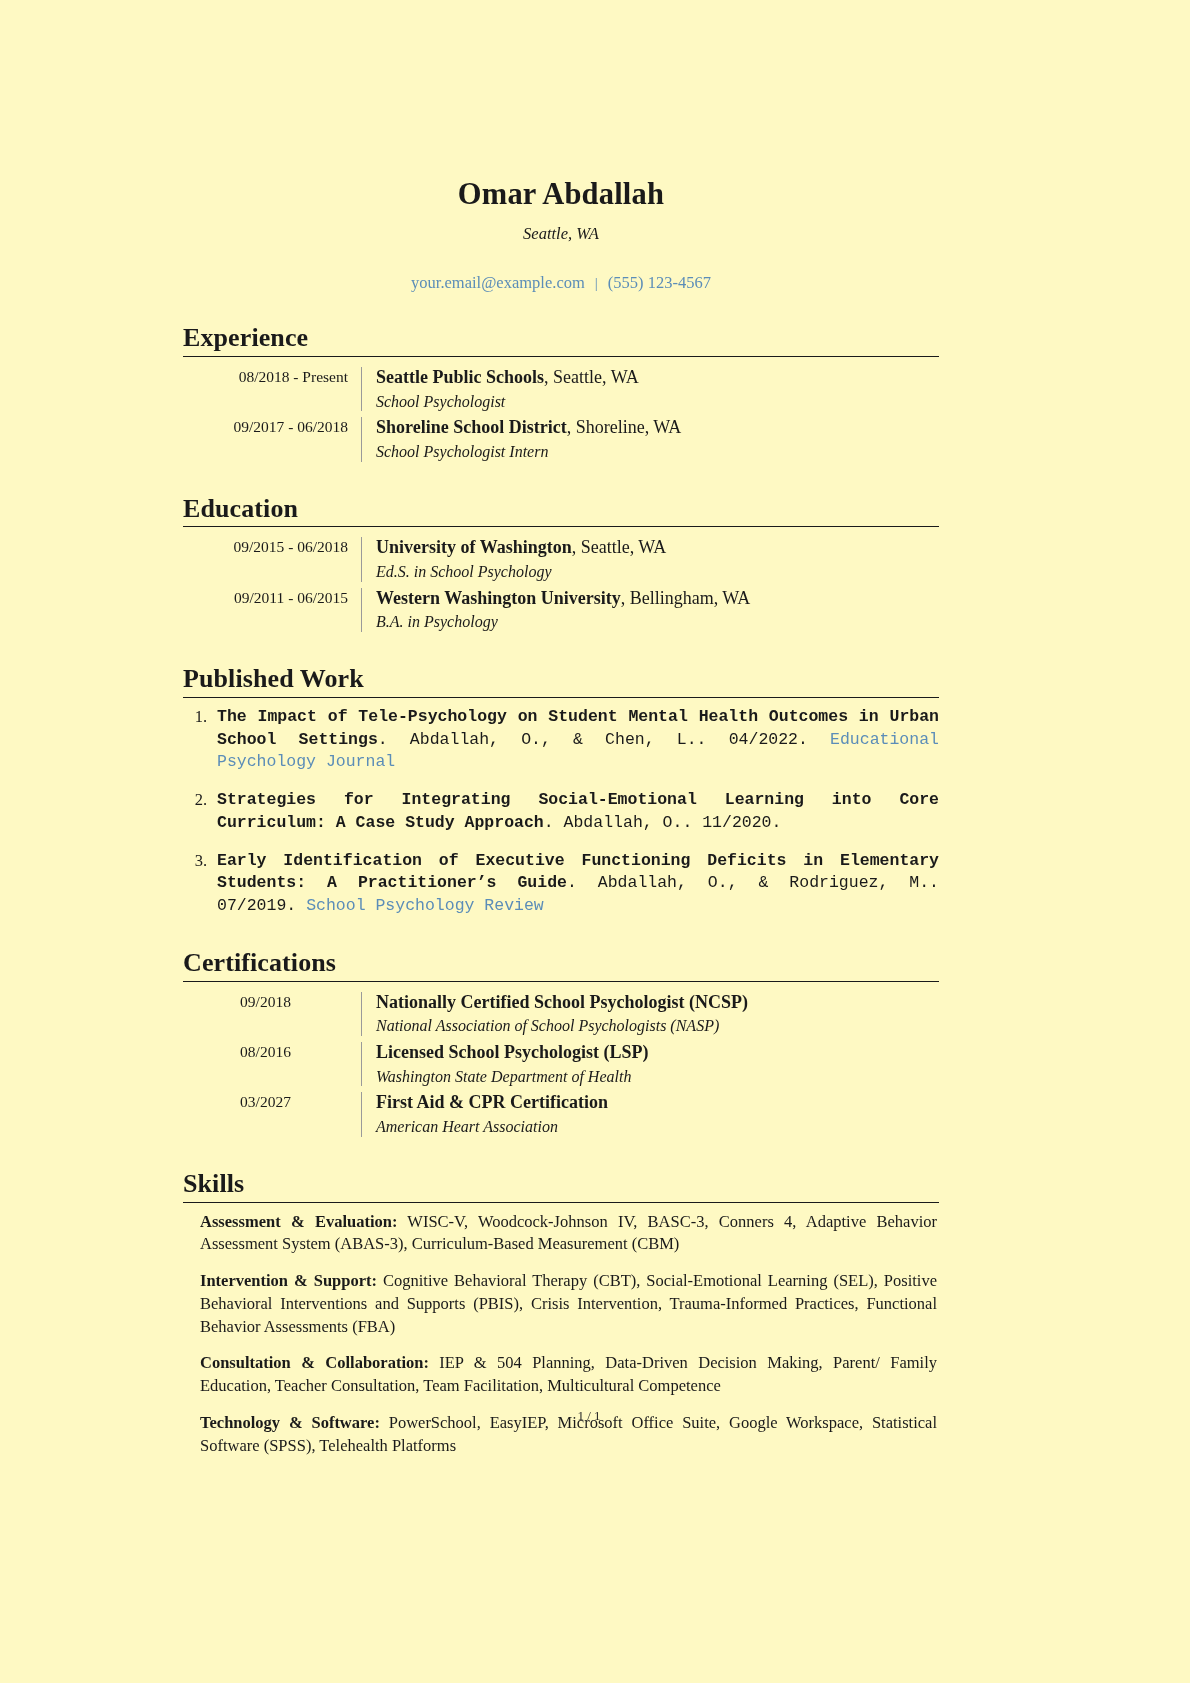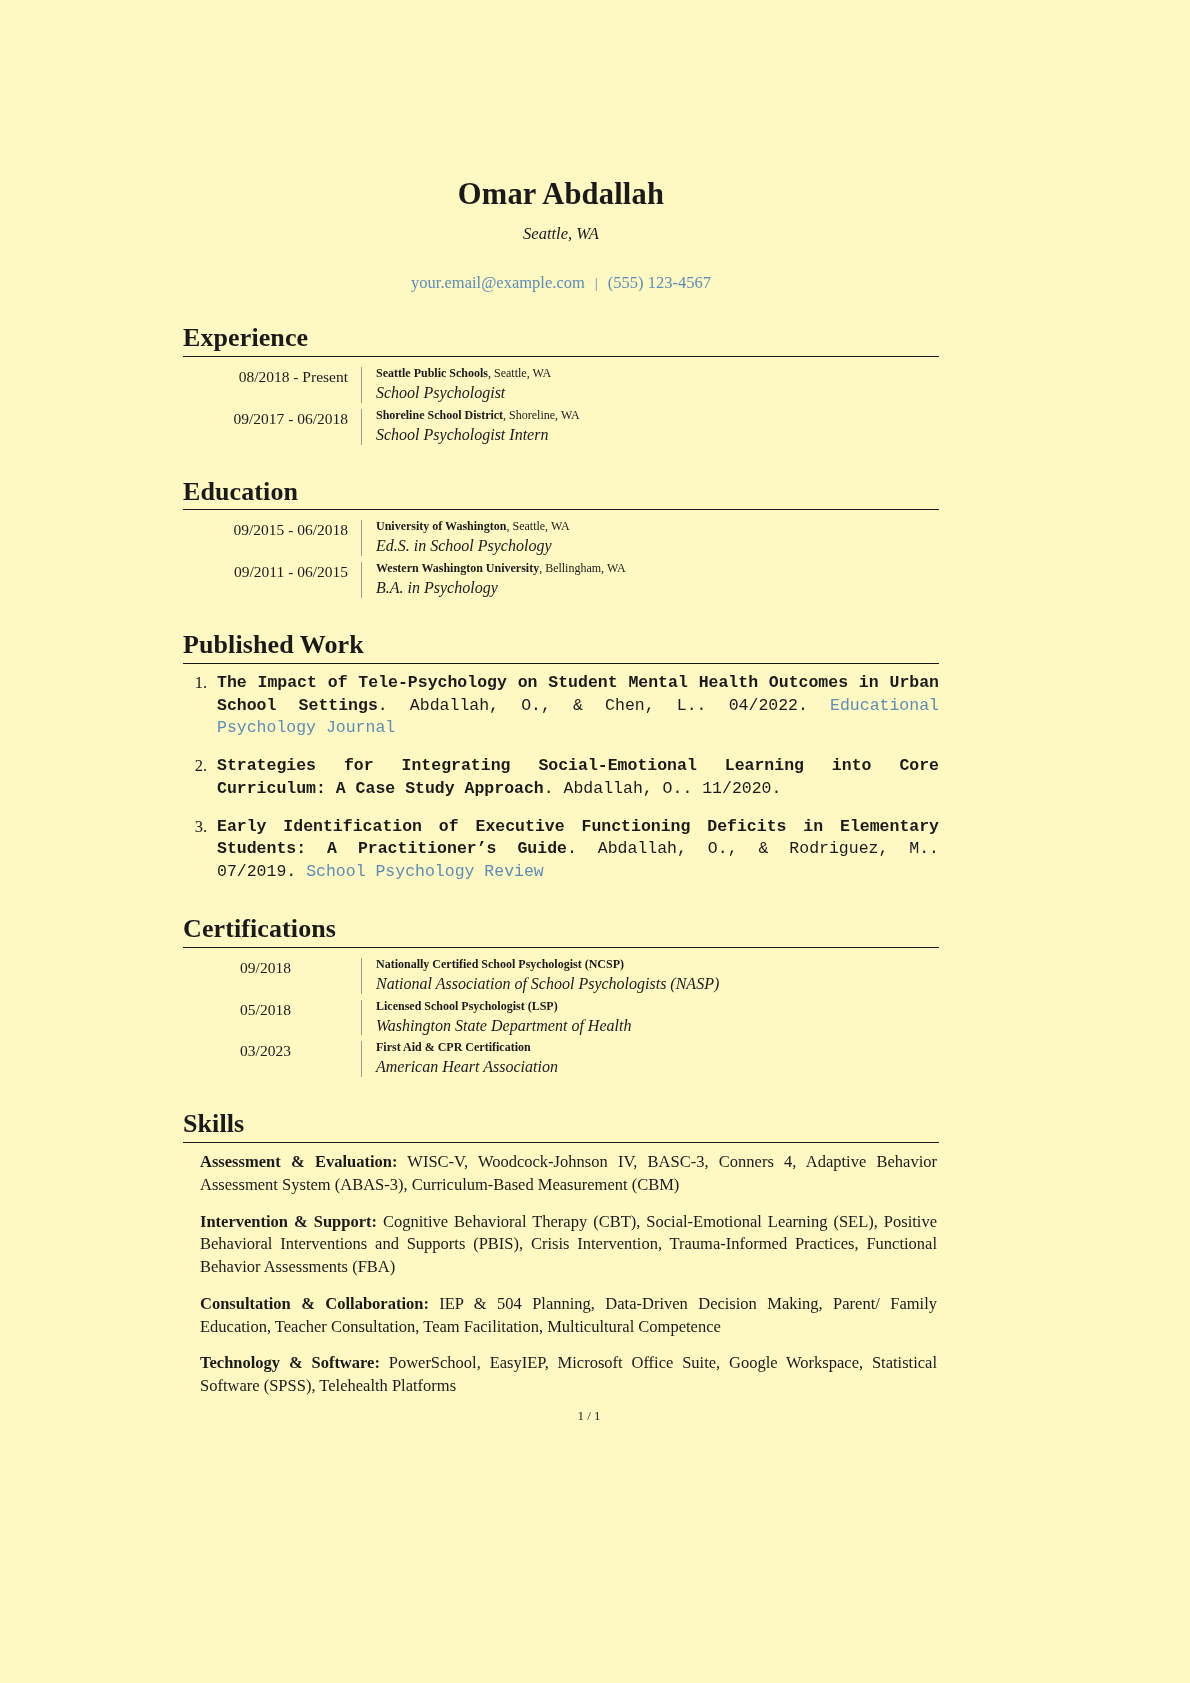--- a/index.html
+++ b/index.html
@@ -97,21 +97,21 @@
     align-self: stretch;
     background: #9a9a9a;
     margin-top: 2px;
     margin-bottom: 2px;
   }
   .entry .body {
     padding-left: 14px;
     flex: 1 1 auto;
   }
   .entry .line1 {
-    font-size: 12px;
+    font-size: 18px;
     line-height: 1.42;
   }
   .entry .line1 .org {
     font-weight: bold;
   }
   .entry .line2 {
     font-size: 16px;
     font-style: italic;
     line-height: 1.42;
   }
@@ -278,30 +278,30 @@
         <div class="entry">
           <div class="date">09/2018</div>
           <div class="divider"></div>
           <div class="body">
             <div class="line1"><span class="org">Nationally Certified School Psychologist (NCSP)</span></div>
             <div class="line2">National Association of School Psychologists (NASP)</div>
           </div>
         </div>
 
         <div class="entry">
-          <div class="date">05/2018</div>
+          <div class="date">08/2016</div>
           <div class="divider"></div>
           <div class="body">
             <div class="line1"><span class="org">Licensed School Psychologist (LSP)</span></div>
             <div class="line2">Washington State Department of Health</div>
           </div>
         </div>
 
         <div class="entry">
-          <div class="date">03/2023</div>
+          <div class="date">03/2027</div>
           <div class="divider"></div>
           <div class="body">
             <div class="line1"><span class="org">First Aid &amp; CPR Certification</span></div>
             <div class="line2">American Heart Association</div>
           </div>
         </div>
 
       </div>
     </div>
 

